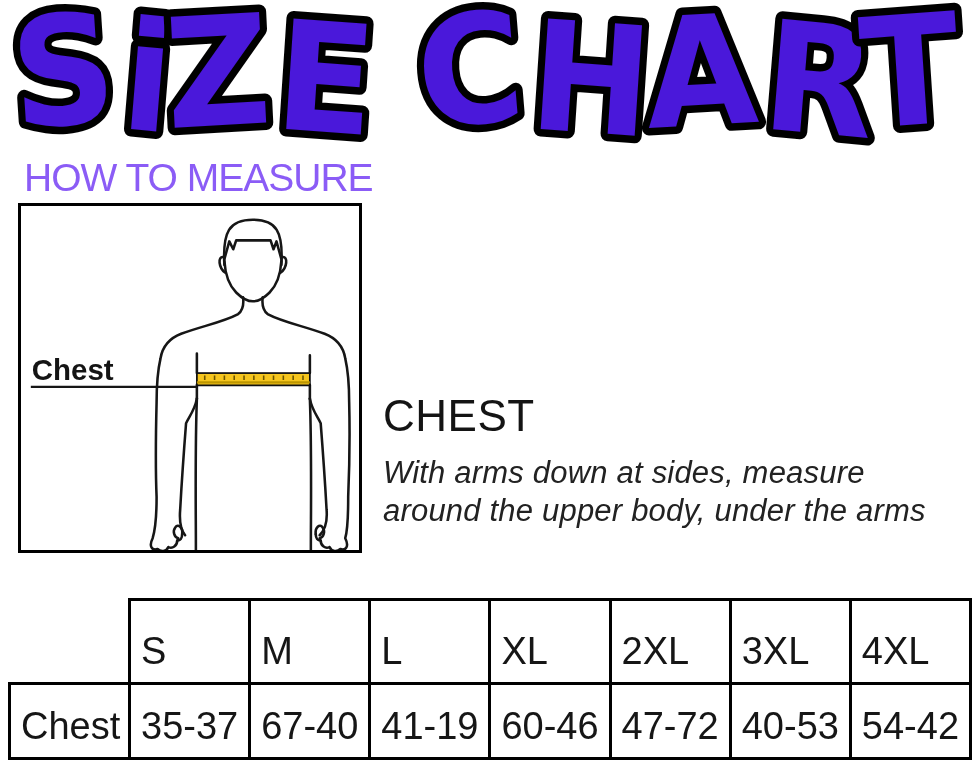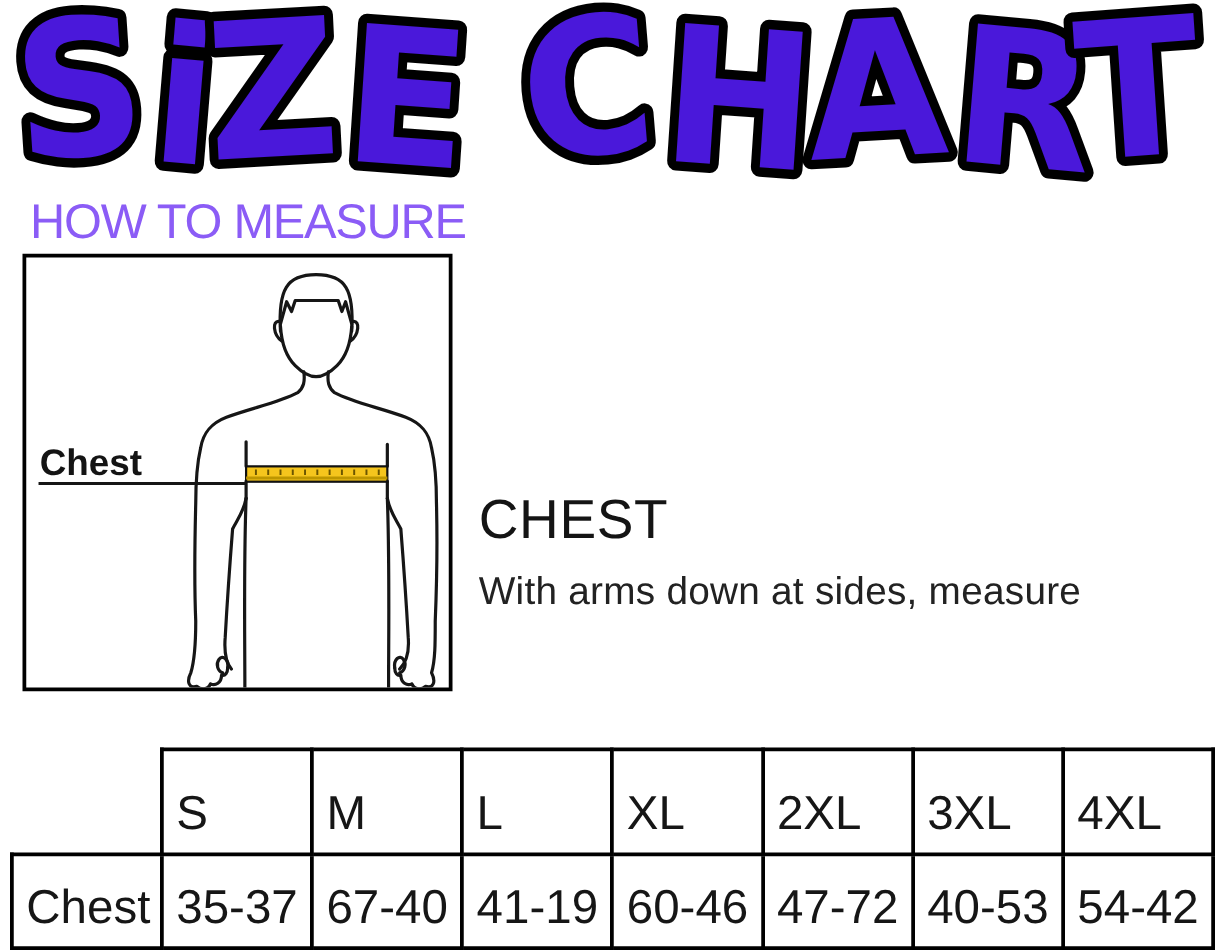--- a/index.html
+++ b/index.html
@@ -17,21 +17,21 @@
   
   .figure-box{position:absolute;left:18px;top:203px;width:344px;height:350px;
               border:3px solid #000;box-sizing:border-box;background:#fff;}
   .figure-box svg{width:100%;height:100%;display:block;}
 
   
   .info{position:absolute;left:383px;top:394px;width:592px;}
   .info-heading{font-size:44px;font-weight:400;letter-spacing:0.5px;color:#141414;
                 margin:0 0 16px 0;line-height:1;}
   .info-line{font-size:31px;line-height:38px;color:#222;letter-spacing:0.2px;
-             white-space:nowrap;}
+             white-space:nowrap;font-style:italic;}
 
   
   .size-table{position:absolute;left:8px;top:598px;width:964px;
               border-collapse:collapse;table-layout:fixed;}
   .size-table td,.size-table th{border:3px solid #000;font-size:38px;font-weight:400;
               text-align:left;vertical-align:bottom;padding:0 0 9px 10px;
               color:#161616;overflow:hidden;}
   .size-table .blank{border:none;background:transparent;}
   .size-table tr.hdr{height:84px;}
   .size-table tr.datarow{height:75px;}
@@ -72,20 +72,21 @@
       <path d="M187 172.5 V177 M197 172.5 V177 M207 172.5 V177 M217 172.5 V177 M227 172.5 V177 M237 172.5 V177 M247 172.5 V177 M257 172.5 V177 M267 172.5 V177 M277 172.5 V177 M287 172.5 V177" stroke-width="1.6" stroke="#6B5500"></path>
 
       <path d="M10 184 L179 184" stroke="#161616" stroke-width="2.4"></path>
       <text x="11" y="177" font-size="30" font-weight="bold" fill="#141414" font-family="Liberation Sans, DejaVu Sans, sans-serif">Chest</text>
     </svg>
   </div>
 
   <div class="info">
     <div class="info-heading">CHEST</div>
     <div class="info-line">With arms down at sides, measure</div>
+    <div class="info-line">around the upper body, under the arms</div>
   </div>
 
   <table class="size-table">
     <colgroup>
       <col style="width:120px">
       <col>
         <col>
         <col>
         <col>
         <col>

